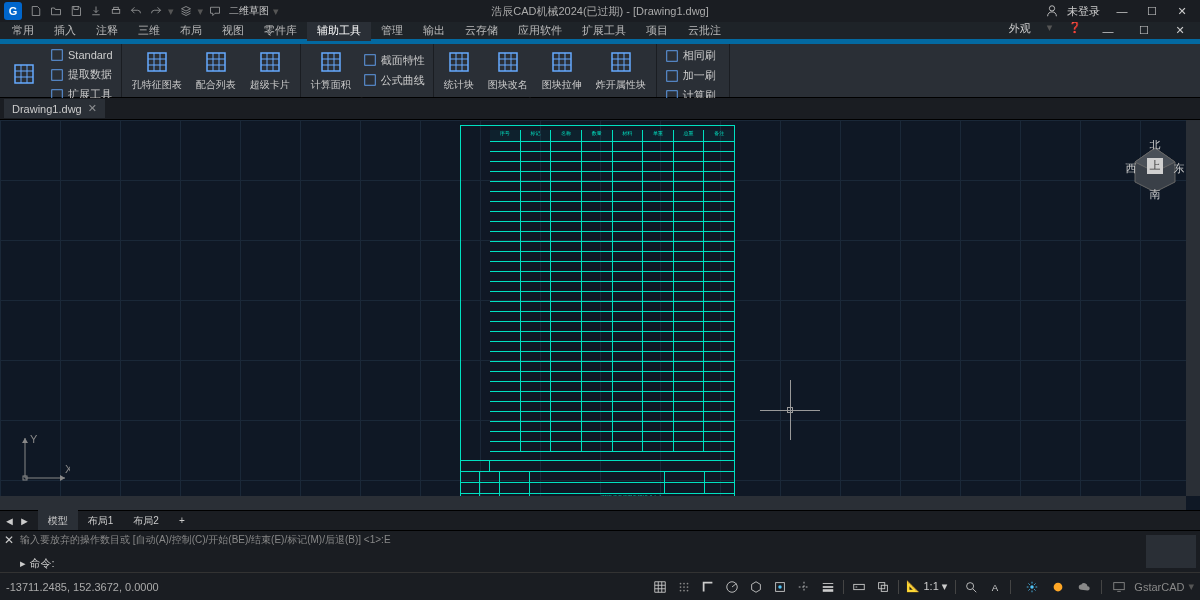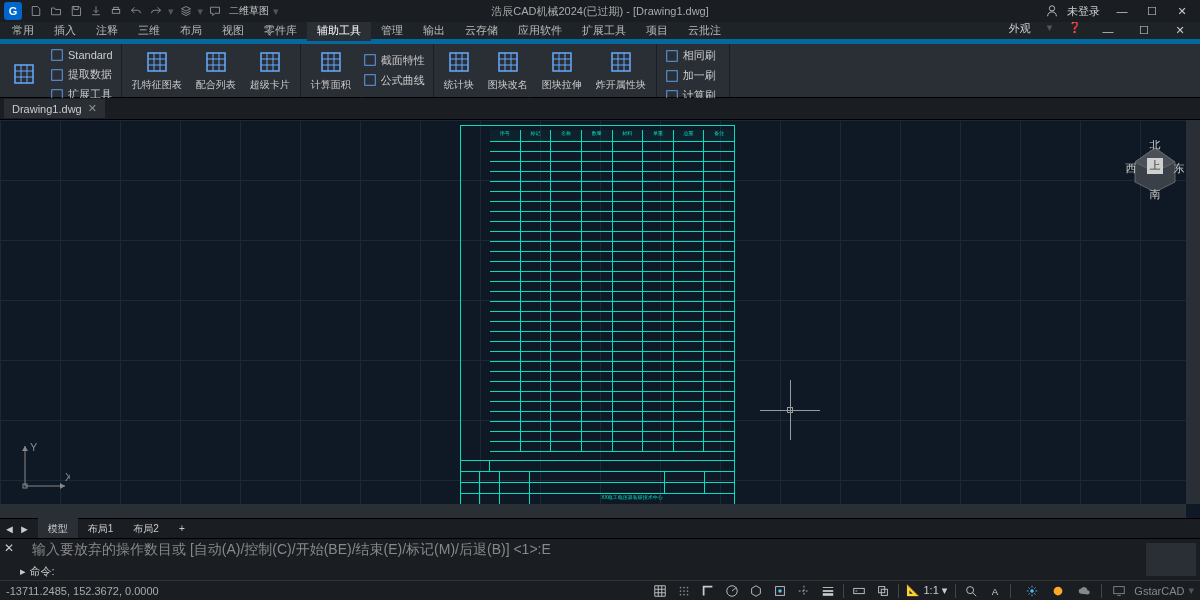--- a/index.html
+++ b/index.html
@@ -50,24 +50,24 @@
 .cursor-box{position:absolute;width:6px;height:6px;border:1px solid #999;left:-3px;top:-3px}
 .viewcube{position:absolute;right:15px;top:20px;width:60px;height:60px}
 .scrollbar{position:absolute;background:#2a2f36}
 .scrollbar.v{right:0;top:0;bottom:14px;width:14px}
 .scrollbar.h{left:0;right:14px;bottom:0;height:14px}
 .modeltabs{height:20px;background:#1a1d22;display:flex;align-items:center;padding:0 4px;border-top:1px solid #000}
 .mtab{padding:11px 10px;font-size:10px;cursor:pointer}
 .mtab.active{background:#2a2f36}
 .cmdarea{height:42px;background:#1a1d22;border-top:1px solid #000;display:flex;flex-direction:column;position:relative}
 .cmd-close{position:absolute;left:4px;top:2px;cursor:pointer;font-size:12px}
-.cmd-history{flex:1;padding:2px 32px;font-size:14px;color:#888;overflow:hidden}
+.cmd-history{flex:1;padding:2px 20px;font-size:10px;color:#888;overflow:hidden}
 .cmd-input{height:18px;display:flex;align-items:center;padding:0 20px;font-size:11px}
 .cmd-scroll{position:absolute;right:4px;top:4px;bottom:4px;width:50px;background:#2a2f36}
-.statusbar{height:20px;background:#1a1d22;display:flex;align-items:center;padding:0 6px;border-top:1px solid #333;font-size:10px}
+.statusbar{height:28px;background:#1a1d22;display:flex;align-items:center;padding:0 6px;border-top:1px solid #333;font-size:10px}
 .status-coords{color:#aaa}
 .status-center{margin-left:auto;display:flex;gap:2px;align-items:center}
 .status-btn{width:22px;height:16px;display:flex;align-items:center;justify-content:center;cursor:pointer}
 .status-btn svg{width:14px;height:14px;fill:#888}
 .status-btn.on svg{fill:#4fc3f7}
 .status-right{display:flex;gap:4px;align-items:center;margin-left:8px}
 .sep{width:1px;height:14px;background:#444;margin:0 2px}
 </style>
 </head>
 <body>

